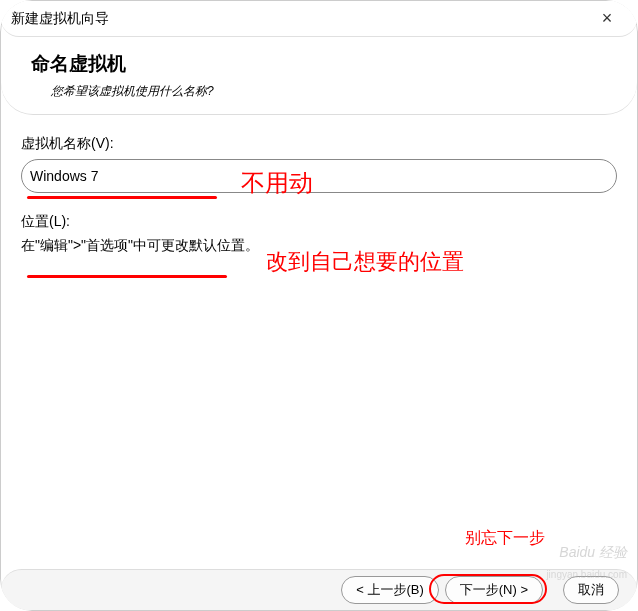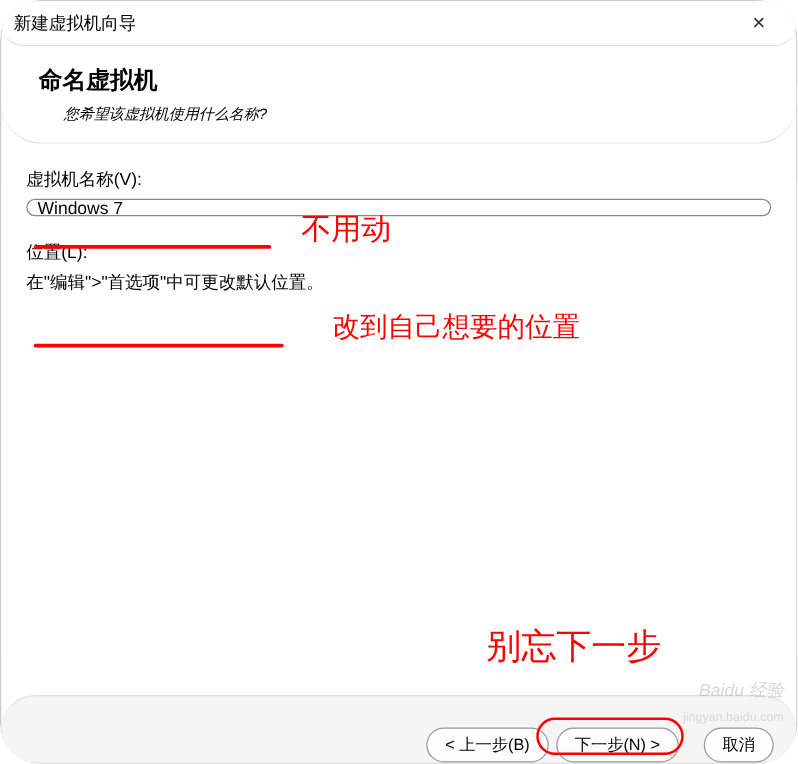--- a/index.html
+++ b/index.html
@@ -47,21 +47,21 @@
     .content {
       flex: 1;
       padding: 20px 20px 0 20px;
       background: #fff;
       position: relative;
     }
     .field-label { font-size: 14px; margin-bottom: 6px; }
     .input-row { display: flex; gap: 10px; align-items: center; margin-bottom: 20px; position: relative; }
     .text-input {
       flex: 1;
-      height: 14px;
+      height: 34px;
       border: 1px solid #888;
       padding: 0 8px;
       font-size: 14px;
       font-family: inherit;
     }
     .text-input.name-input { width: 100%; }
     .browse-btn {
       width: 100px;
       height: 32px;
       border: 1px solid #888;
@@ -82,23 +82,23 @@
     .note-change-location {
       position: absolute;
       left: 265px;
       top: 132px;
       font-size: 22px;
       color: #ff0000;
       font-family: "SimHei", "Microsoft YaHei", sans-serif;
     }
     .note-dont-forget {
       position: absolute;
-      right: 108px;
+      right: 92px;
       bottom: 20px;
-      font-size: 28px;
+      font-size: 16px;
       color: #ff0000;
       font-family: "SimHei", "Microsoft YaHei", sans-serif;
     }
     .underline-red1 {
       position: absolute;
       left: 26px;
       top: 81px;
       width: 190px;
       height: 3px;
       background: #ff0000;
@@ -114,24 +114,24 @@
     .next-highlight {
       position: absolute;
       left: 428px;
       bottom: 6px;
       width: 118px;
       height: 30px;
       border: 2px solid #ff0000;
       pointer-events: none;
     }
     .button-bar {
-      height: 54px;
+      height: 41px;
       border-top: 1px solid #ddd;
       display: flex;
-      align-items: flex-end;
+      align-items: center;
       justify-content: flex-end;
       padding: 0 18px;
       gap: 6px;
       background: #f5f5f5;
       position: relative;
     }
     .nav-btn {
       height: 28px;
       padding: 0 14px;
       border: 1px solid #999;

